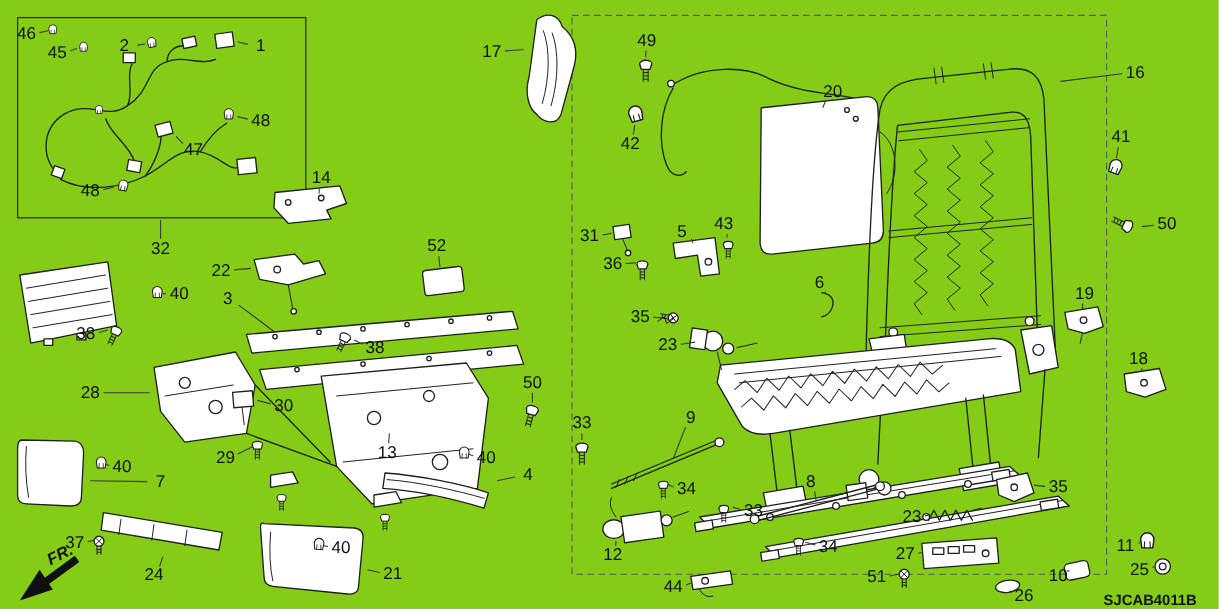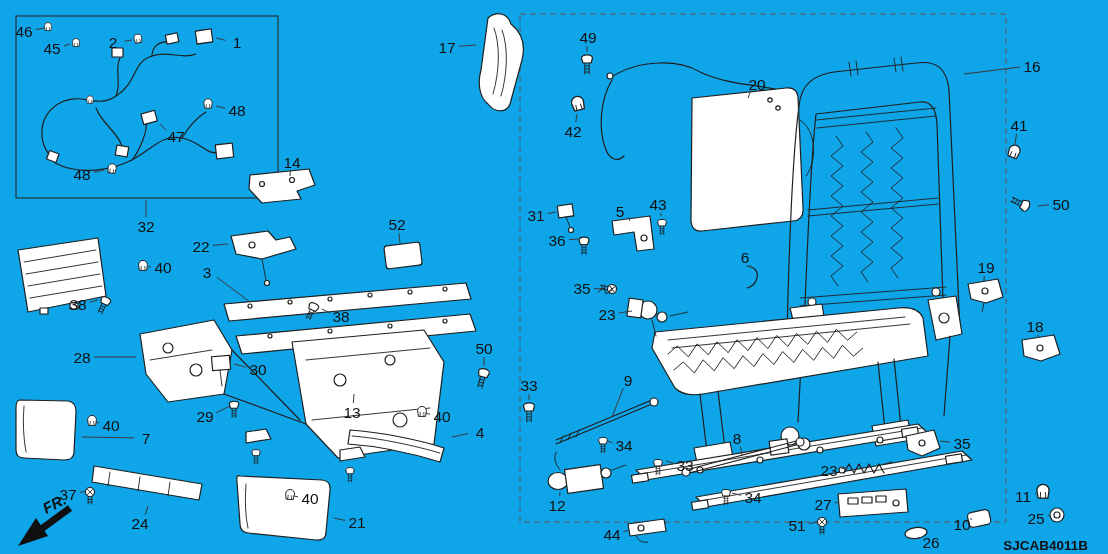--- a/index.html
+++ b/index.html
@@ -1,16 +1,16 @@
 <!DOCTYPE html>
 <html><head>
 <meta charset="utf-8">
 <style>
   html,body{margin:0;padding:0;background:#ffffff;}
-  .stage{position:relative;width:1108px;height:554px;background:#0ea5e9;overflow:hidden;
+  .stage{position:relative;width:1108px;height:554px;background:#84cc16;overflow:hidden;
          font-family:"Liberation Sans",sans-serif;}
   svg{display:block;}
   .part{fill:#ffffff;stroke:#1f1f1f;stroke-width:1.2;stroke-linejoin:round;}
   .wire{fill:none;stroke:#1f1f1f;stroke-width:1.2;stroke-linecap:round;stroke-linejoin:round;}
   .thin{stroke-width:0.9;}
   .dash{fill:none;stroke:#5a5a5a;stroke-width:1;stroke-dasharray:6 4;}
   .solidbox{fill:none;stroke:#2a2a2a;stroke-width:1.1;}
   .callout{font-family:"Liberation Sans",sans-serif;font-size:15.5px;fill:#101010;text-anchor:middle;}
   .leader{stroke:#3a3a3a;stroke-width:1;}
   .code{font-family:"Liberation Sans",sans-serif;font-size:13.5px;font-weight:bold;fill:#101010;text-anchor:end;}

